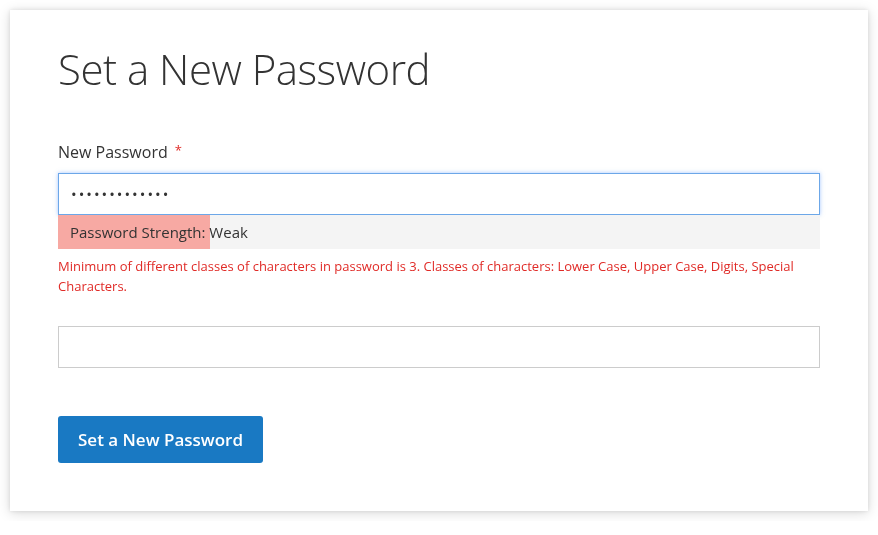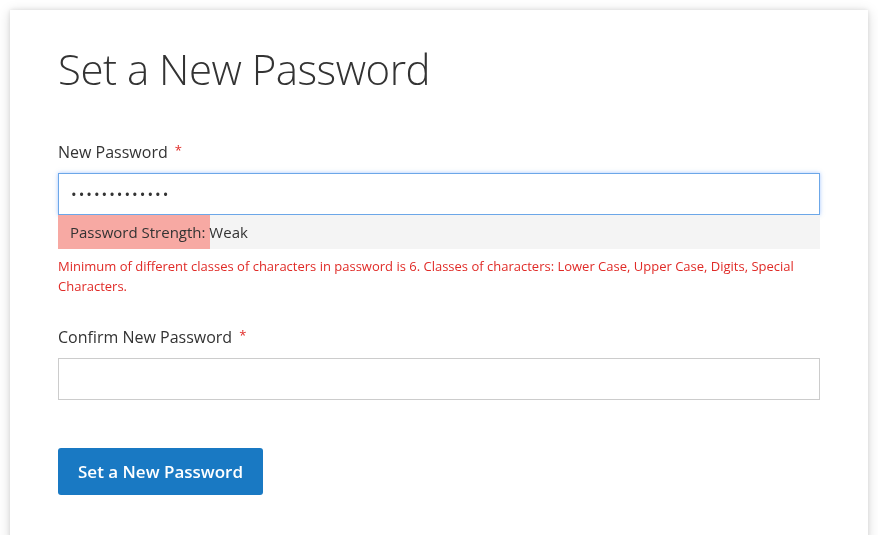--- a/index.html
+++ b/index.html
@@ -117,26 +117,22 @@
   <div class="field">
     <label class="field-label">
       <span>New Password</span>
       <span class="required-mark">*</span>
     </label>
     <input type="text" class="text-input focused" value="•••••••••••••" style="">
     <div class="strength-meter">
       <div class="strength-bar"></div>
       <span class="strength-label">Password Strength: Weak</span>
     </div>
-    <div class="error-msg">Minimum of different classes of characters in password is 6. Classes of characters: Lower Case, Upper Case, Digits, Special Characters.</div>
+    <div class="error-msg">Minimum of different classes of characters in password is 3. Classes of characters: Lower Case, Upper Case, Digits, Special Characters.</div>
   </div>
 
   <div class="field confirm-field">
-    <label class="field-label">
-      <span>Confirm New Password</span>
-      <span class="required-mark">*</span>
-    </label>
     <input type="text" class="text-input" value="" style="">
   </div>
 
   <button class="submit-btn">Set a New Password</button>
 
 </div>
 
 </body></html>

